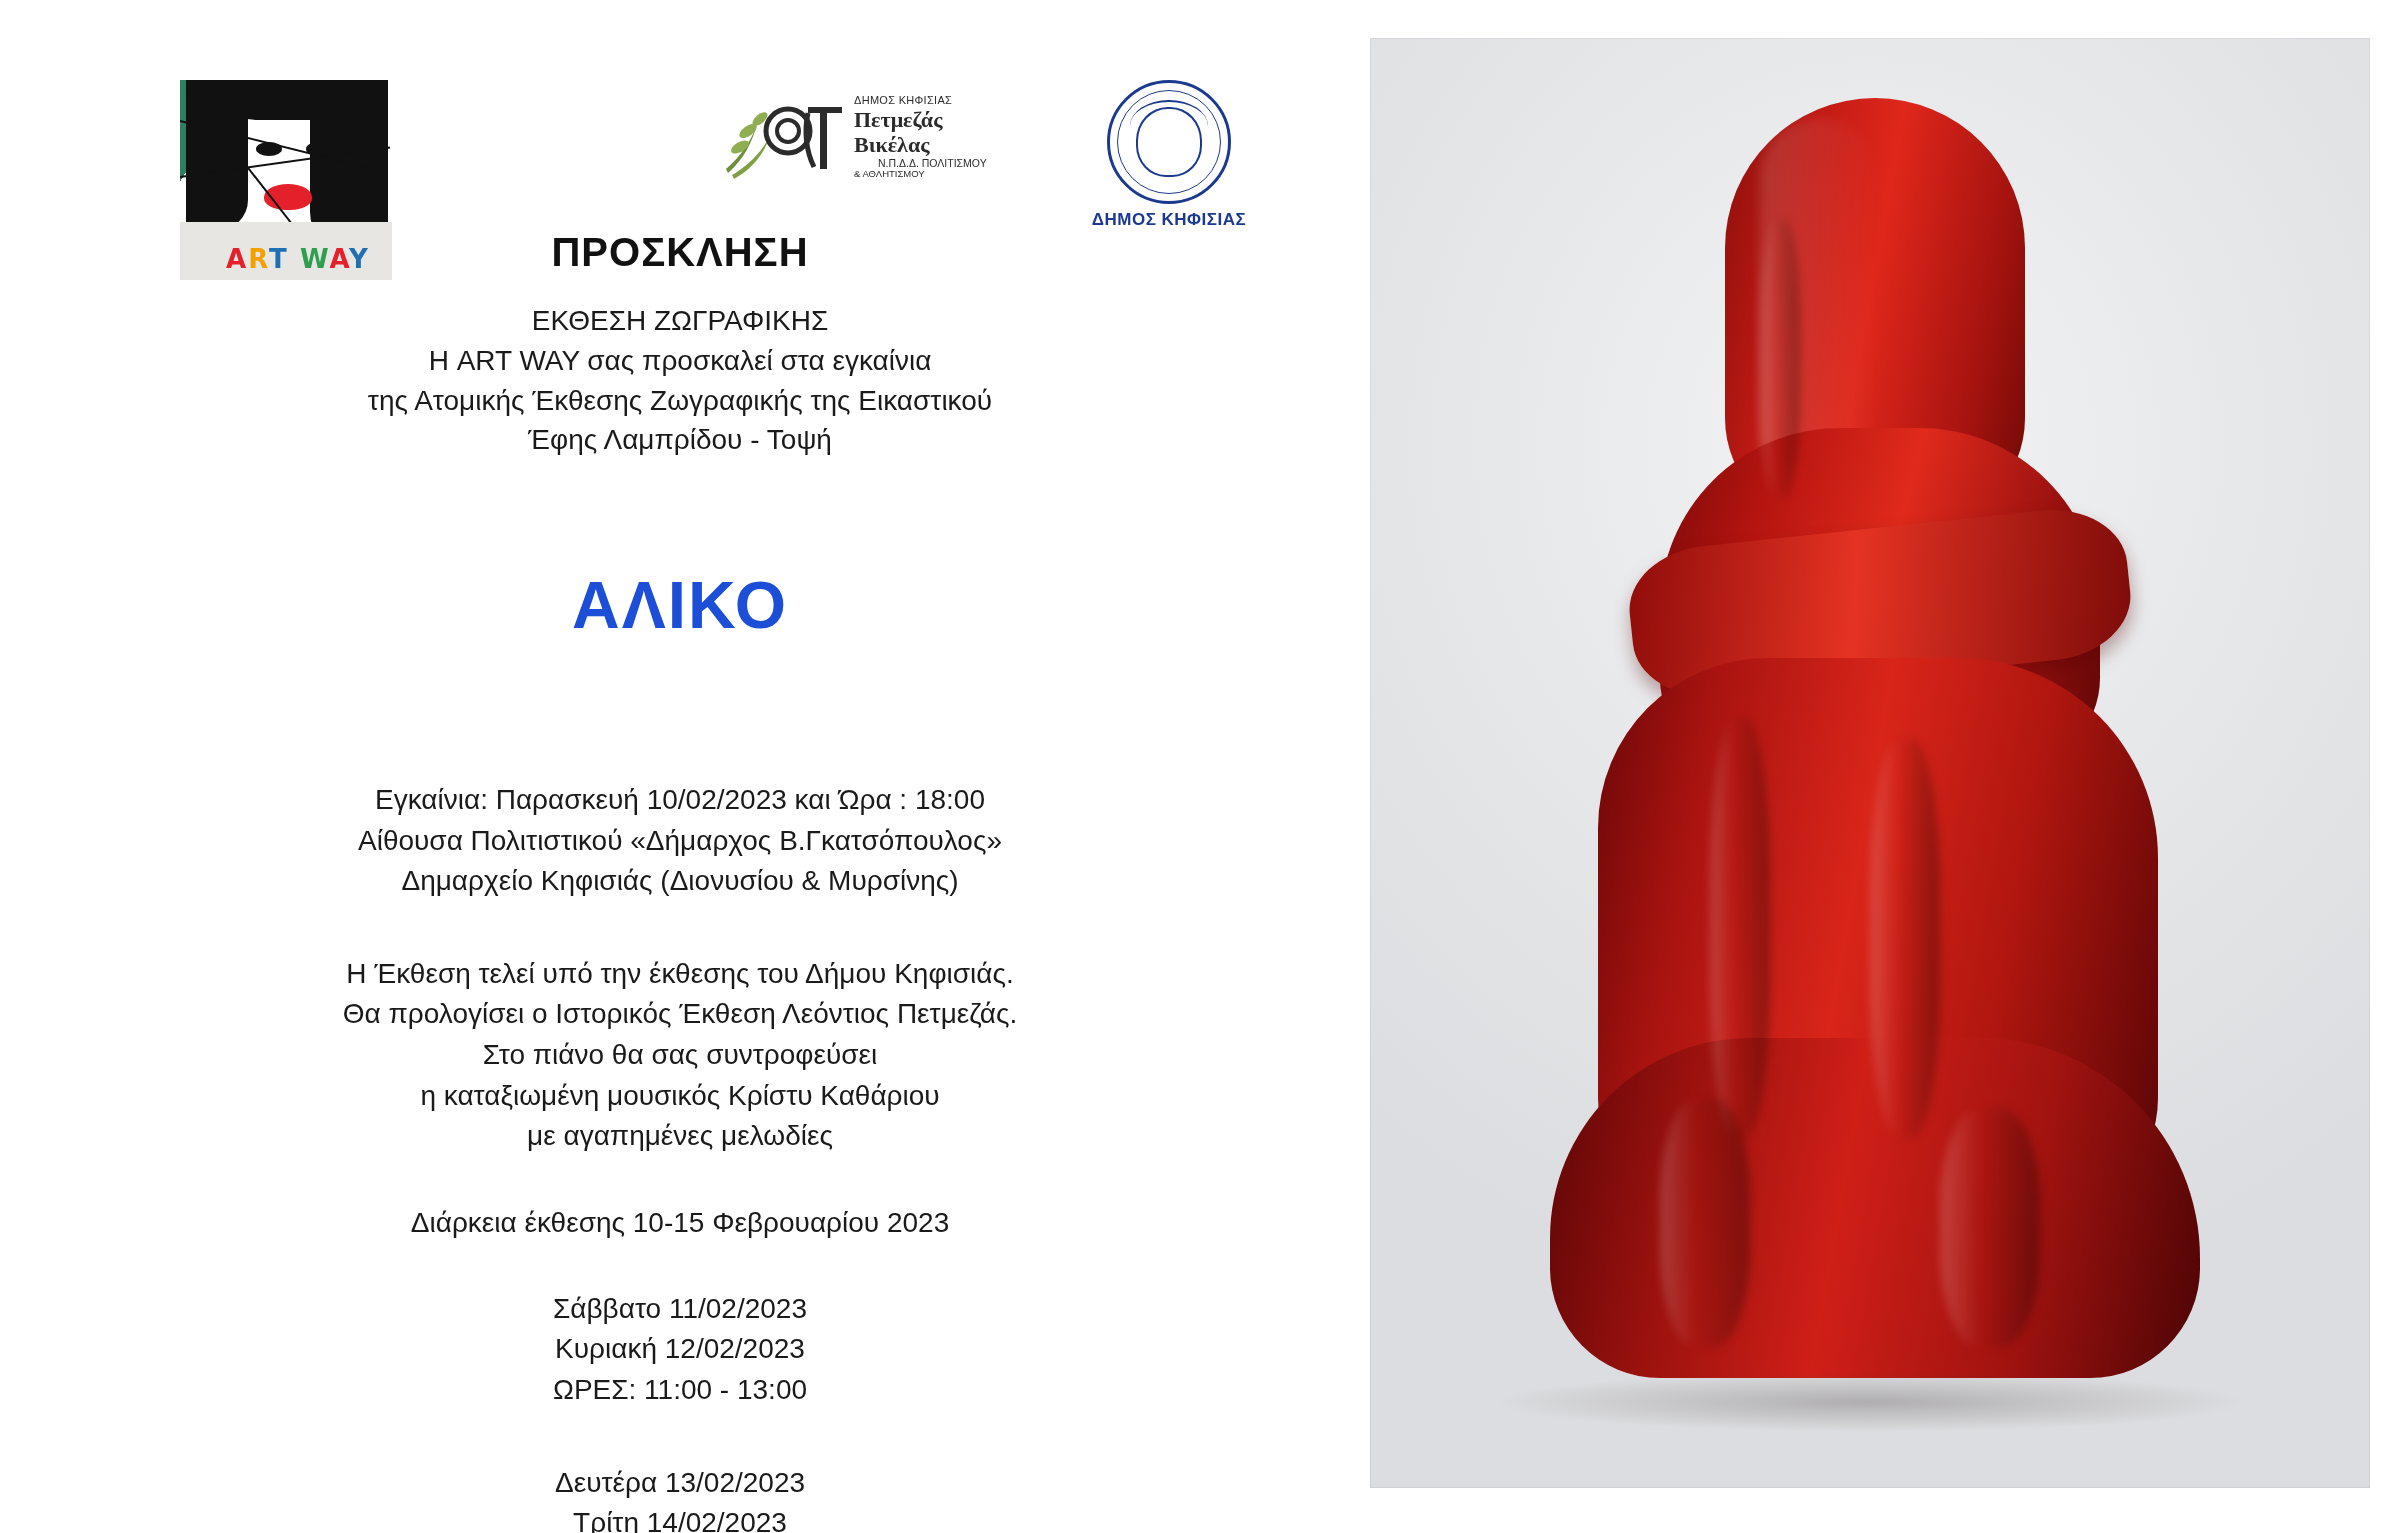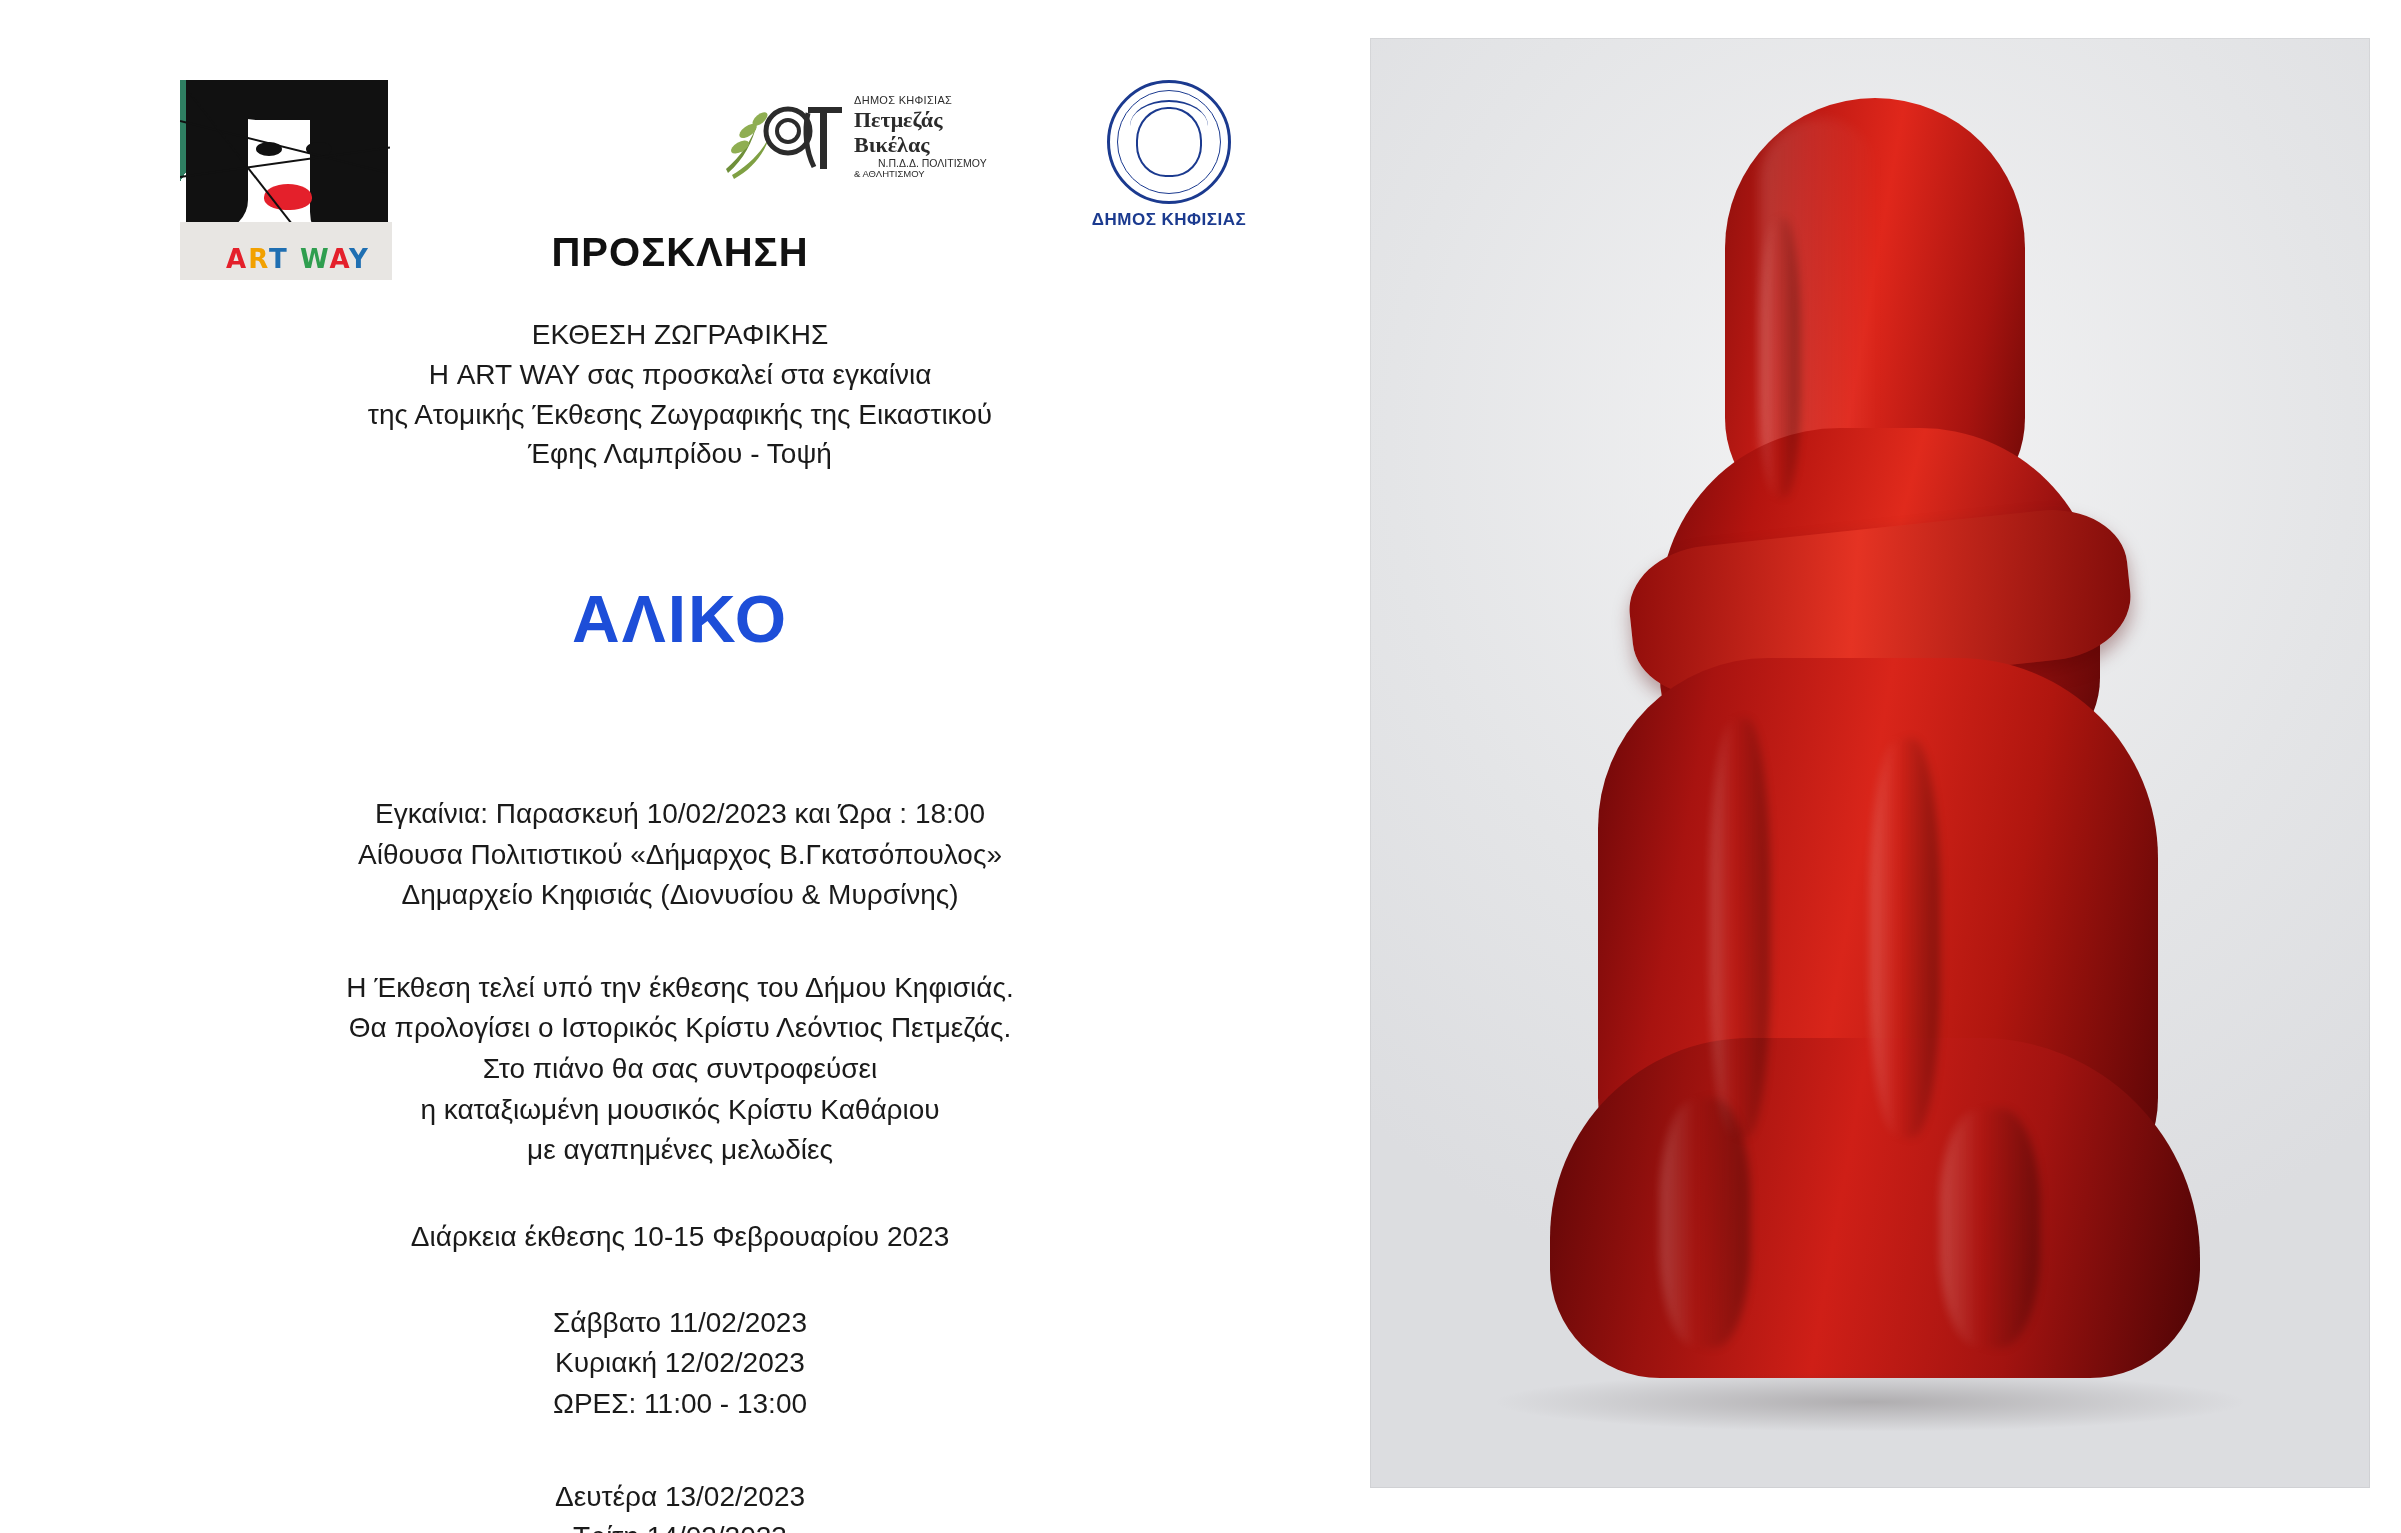--- a/index.html
+++ b/index.html
@@ -199,21 +199,21 @@
     position: absolute;
     left: 140px;
     top: 230px;
     width: 1080px;
     text-align: center;
   }
   .title-proskl {
     font-size: 40px;
     font-weight: bold;
     letter-spacing: 1px;
-    margin: 0 0 40px 0;
+    margin: 0 0 26px 0;
     color: #111;
   }
   .lead {
     font-size: 28px;
     line-height: 1.42;
     color: #1a1a1a;
     margin: 0;
   }
   .aliko {
     font-size: 66px;
@@ -419,21 +419,21 @@
     <div class="aliko">ΑΛΙΚΟ</div>
 
     <p class="block-open">
       <span>Εγκαίνια: Παρασκευή 10/02/2023 και Ώρα : 18:00</span><br>
       <span>Αίθουσα Πολιτιστικού «Δήμαρχος Β.Γκατσόπουλος»</span><br>
       <span>Δημαρχείο Κηφισιάς (Διονυσίου &amp; Μυρσίνης)</span>
     </p>
 
     <p class="block-aegis">
       <span>Η Έκθεση τελεί υπό την έκθεσης του Δήμου Κηφισιάς.</span><br>
-      <span>Θα προλογίσει ο Ιστορικός Κρίστυ Λεόντιος Πετμεζάς.</span><br>
+      <span>Θα προλογίσει ο Ιστορικός Έκθεση Λεόντιος Πετμεζάς.</span><br>
       <span>Στο πιάνο θα σας συντροφεύσει</span><br>
       <span>η καταξιωμένη μουσικός Κρίστυ Καθάριου</span><br>
       <span>με αγαπημένες μελωδίες</span>
     </p>
 
     <p class="block-duration">Διάρκεια έκθεσης 10-15 Φεβρουαρίου 2023</p>
 
     <p class="block-hours-1">
       <span>Σάββατο 11/02/2023</span><br>
       <span>Κυριακή 12/02/2023</span><br>

